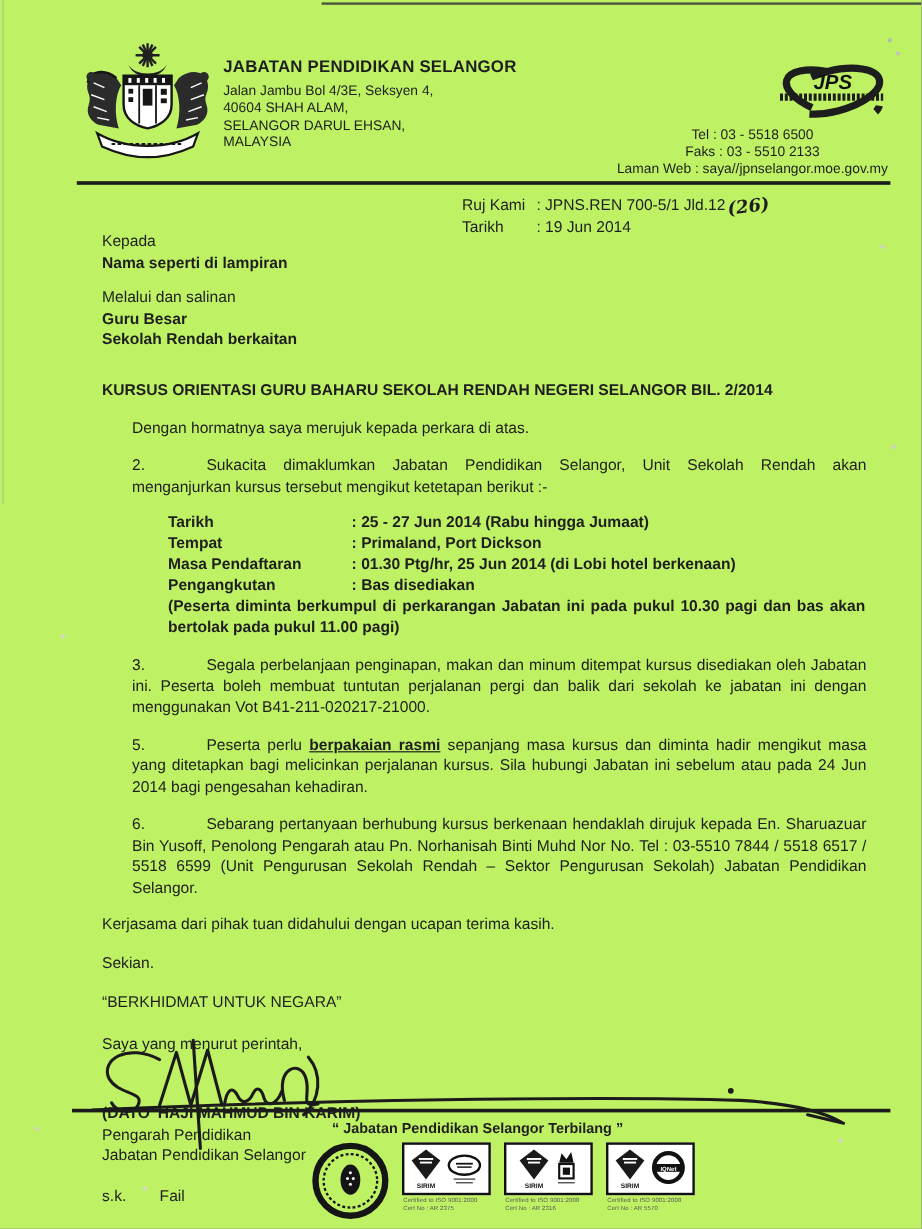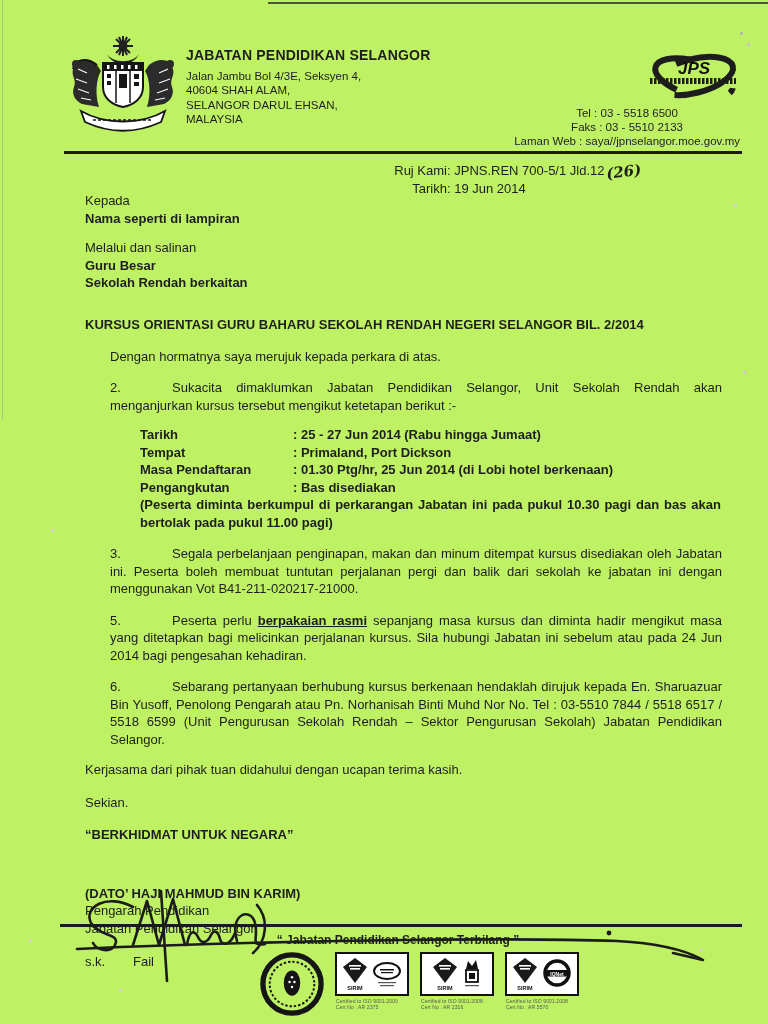--- a/index.html
+++ b/index.html
@@ -20,38 +20,38 @@
   
   .crest { position:absolute; left:62px; top:33px; }
   .org-block { position:absolute; left:186px; top:47px; }
   .org-name { font-size:14px; font-weight:bold; letter-spacing:.2px; }
   .org-addr { font-size:11.5px; line-height:14.5px; margin-top:4px; }
   .jps-logo { position:absolute; left:646px; top:44px; }
   .contact-block { position:absolute; right:28px; top:106px; text-align:center; font-size:11.5px; line-height:14px; }
   .head-rule { position:absolute; left:64px; top:151px; width:678px; height:3px; background:#1b1b1b; }
   
   .ref-block { position:absolute; left:385px; top:162px; }
-  .ref-row { display:flex;text-align:right; }
+  .ref-row { display:flex; }
   .ref-label { width:62px; }
   .handwritten { font-family:"DejaVu Serif", serif; font-style:italic; font-size:15px;
     display:inline-block; transform:rotate(-7deg) translate(1px,2px); font-weight:600; }
   
   .recipient { position:absolute; left:85px; top:192px; }
   .gap { height:12px; }
   
   .body-block { position:absolute; left:85px; top:301px; width:637px; }
   .subject { font-weight:bold; margin-top:15px; }
   .para { margin-top:14px; text-align:justify;margin-left:25px; }
   .pnum { display:inline-block; width:62px; }
   .details { margin-top:12px; margin-left:55px; font-weight:bold; }
   .detail-row { display:flex; }
   .detail-label { width:153px; flex:none; }
   .details-note { margin-left:55px; font-weight:bold; text-align:justify; width:581px; }
   .closing { margin-top:13px; }
-  .motto { margin-top:15px; font-weight:bold; }
+  .motto { margin-top:15px; font-weight:normal; }
   
   .sig-area { position:relative; margin-top:17px; }
   .sig-svg { position:absolute; left:-8px; top:12px; width:640px; height:100px; overflow:visible; pointer-events:none; }
   .sig-name { margin-top:41px; font-weight:bold; }
   .sk-row { display:flex; margin-top:16px; }
   .sk-label { width:48px; }
   
   .foot-rule { position:absolute; left:60px; top:924px; width:682px; height:2.5px; background:#1b1b1b; }
   .foot-slogan { position:absolute; left:0; top:932px; width:100%; text-align:center; font-weight:bold; font-size:12px;padding-left:28px; }
   .logos-row { position:absolute; left:260px; top:952px; display:flex; gap:11px; align-items:flex-start; }
@@ -207,20 +207,21 @@
 
     <div class="para">
       <span class="pnum">6.</span><span>Sebarang pertanyaan berhubung kursus berkenaan hendaklah dirujuk kepada En. Sharuazuar Bin Yusoff, Penolong Pengarah atau Pn. Norhanisah Binti Muhd Nor No. Tel : 03-5510 7844 / 5518 6517 / 5518 6599 (Unit Pengurusan Sekolah Rendah – Sektor Pengurusan Sekolah) Jabatan Pendidikan Selangor.</span>
     </div>
 
     <div class="closing">Kerjasama dari pihak tuan didahului dengan ucapan terima kasih.</div>
     <div class="closing" style="margin-top:15px;">Sekian.</div>
     <div class="motto">“BERKHIDMAT UNTUK NEGARA”</div>
 
     <div class="sig-area">
+      <div>Saya yang menurut perintah,</div>
       <svg class="sig-svg" viewBox="0 0 640 100">
         <path class="ink" d="M56,10 C30,-4 6,10 14,26 C22,40 44,36 38,48 C34,56 20,54 16,46"></path>
         <path class="ink" d="M56,48 L70,4 L82,48 L96,2 L108,48"></path>
         <path class="ink" d="M110,48 C112,34 117,32 121,40 C124,47 130,47 134,38 C137,32 141,34 143,42 C145,49 153,49 158,36"></path>
         <path class="ink" d="M160,44 C152,16 174,10 178,26 C182,40 172,50 188,47"></path>
         <path class="ink" d="M180,8 C192,22 190,44 176,56"></path>
         <path class="ink" d="M84,-6 L90,84" stroke-width="3"></path>
         <path class="ink" d="M0,52 C180,44 420,40 540,44 C575,46 606,52 624,62" stroke-width="2"></path>
         <path class="ink" d="M596,56 L626,63" stroke-width="4"></path>
         <circle cx="532" cy="36" r="2.4" fill="#1b1b1b"></circle>

